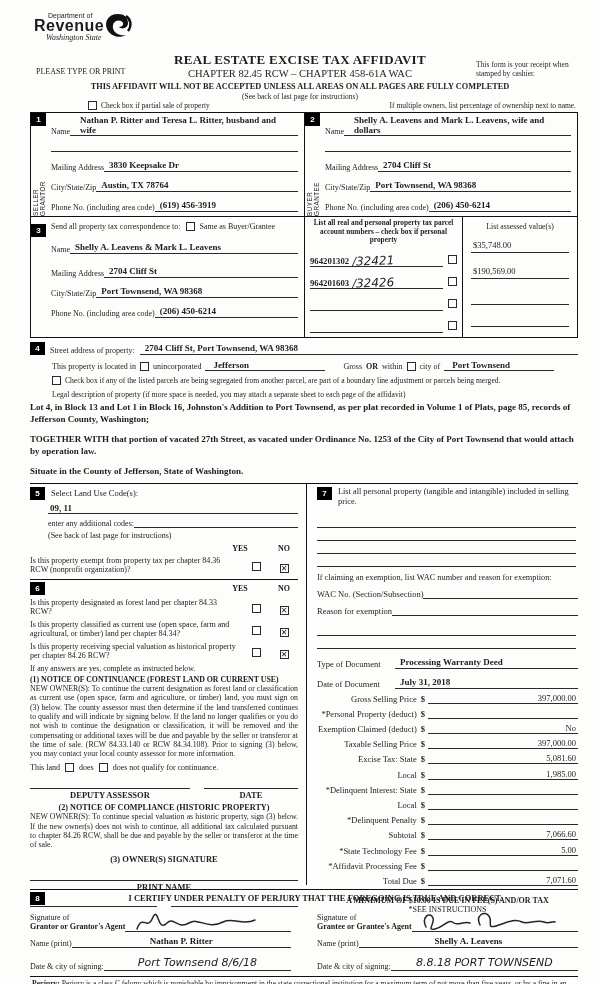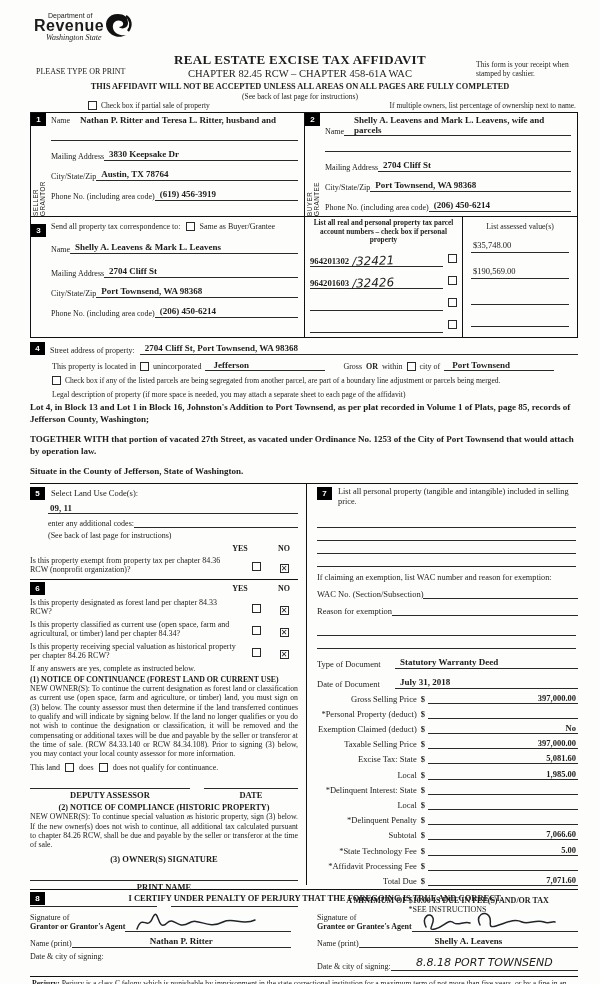--- a/index.html
+++ b/index.html
@@ -46,21 +46,21 @@
   .namefield { display:flex; align-items:flex-end; }
   .nl1 { font-weight:bold; font-size:9px; padding-left:10px; }
   .nl2 { font-weight:bold; font-size:9px; padding-left:10px; border-bottom:1px solid #2a2a2a; }
   .namewrap { flex:1; }
   .frow { display:flex; align-items:flex-end; margin-top:8px; }
   .sec3-row { display:flex; border-top:1px solid #111; }
   .s3left { width:50%; padding:3px 6px 5px 0; display:flex; }
   .s3fields { flex:1; padding-left:4px; }
   .parcels { width:158px; border-left:1px solid #111; padding:2px 5px 4px 5px; }
   .phead { font-size:7.3px; text-align:center; line-height:8.5px; font-weight:bold; }
-  .prow { display:flex; align-items:flex-start; margin-top:9px; }
+  .prow { display:flex; align-items:center; margin-top:9px; }
   .pline { flex:1; border-bottom:1px solid #2a2a2a; display:flex; align-items:flex-end; min-height:13px; }
   .pnum { font-weight:bold; font-size:8.7px; }
   .phand { font-family:"DejaVu Sans",sans-serif; font-style:italic; font-size:12px; margin-left:3px; transform:rotate(-2deg); line-height:10px; }
   .prow .cb { margin-left:5px; margin-bottom:1px; }
   .assessed { flex:1; border-left:1px solid #111; padding:2px 8px 4px 8px; }
   .ahead { font-size:7.8px; text-align:center; padding-top:3px; }
   .arow { border-bottom:1px solid #2a2a2a; font-size:8.5px; min-height:13px; margin-top:9px; padding:0 2px; }
 
   
   .sec4 { margin:4px 22px 0 30px; }
@@ -98,21 +98,21 @@
   .s7head { display:flex; gap:6px; }
   .s7head .lbl { white-space:normal; font-size:8.3px; line-height:10px; }
   .blankline { border-bottom:1px solid #2a2a2a; height:13px; margin-right:2px; }
   .exemption { font-size:8.3px; margin-top:6px; }
   .exrow { display:flex; align-items:flex-end; margin-top:6px; }
   .docrow { display:flex; align-items:flex-end; margin-top:8px; }
   .docrow .lbl { font-size:8.5px; width:78px; }
   .mrow { display:flex; align-items:flex-end; margin-top:4.2px; }
   .mlabel { flex:1; text-align:right; font-size:8.5px; white-space:nowrap; }
   .dollar { font-size:8.5px; font-weight:bold; margin:0 3px 0 4px; }
-  .mval { width:150px; border-bottom:1px solid #2a2a2a; text-align:right; font-weight:bold; font-size:8.5px; min-height:11px; padding-right:2px; }
+  .mval { width:150px; border-bottom:1px solid #2a2a2a; text-align:right; font-weight:normal; font-size:8.5px; min-height:11px; padding-right:2px; }
   .minnote { text-align:center; font-size:8px; font-weight:bold; margin-top:10px; }
 
   
   .sec8 { margin:4px 22px 0 30px; border-top:1.5px solid #111; }
   .certify { display:flex; align-items:center; gap:8px; padding-top:2px; }
   .certify .t { flex:1; text-align:center; font-size:8.5px; font-weight:bold; }
   .sigzone { display:flex; gap:26px; margin-top:3px; }
   .sigcol { flex:1; }
   .sigrow { display:flex; align-items:flex-end; }
   .siglbl { font-size:8px; line-height:9.5px; white-space:nowrap; }
@@ -168,20 +168,21 @@
           <div class="vstrip">
             <span class="vword">SELLER</span>
             <span class="vword">GRANTOR</span>
           </div>
         </div>
         <div class="fields">
           <div class="namefield">
             <span class="lbl">Name</span>
             <div class="namewrap">
               <div class="nl1">Nathan P. Ritter and Teresa L. Ritter, husband and</div>
+              <div class="nl2">wife</div>
             </div>
           </div>
           <div class="uline" style="margin-top:7px;"></div>
           <div class="frow">
             <span class="lbl">Mailing Address</span>
             <span class="fill">3830 Keepsake Dr</span>
           </div>
           <div class="frow">
             <span class="lbl">City/State/Zip</span>
             <span class="fill">Austin, TX 78764</span>
@@ -199,21 +200,21 @@
           <div class="vstrip">
             <span class="vword">BUYER</span>
             <span class="vword">GRANTEE</span>
           </div>
         </div>
         <div class="fields">
           <div class="namefield">
             <span class="lbl">Name</span>
             <div class="namewrap">
               <div class="nl1">Shelly A. Leavens and Mark L. Leavens, wife and</div>
-              <div class="nl2">parcels</div>
+              <div class="nl2">dollars</div>
             </div>
           </div>
           <div class="uline" style="margin-top:7px;"></div>
           <div class="frow">
             <span class="lbl">Mailing Address</span>
             <span class="fill">2704 Cliff St</span>
           </div>
           <div class="frow">
             <span class="lbl">City/State/Zip</span>
             <span class="fill">Port Townsend, WA 98368</span>
@@ -408,21 +409,21 @@
         <span class="fill"></span>
       </div>
       <div class="exrow">
         <span class="lbl" style="font-size:8.5px;">Reason for exemption</span>
         <span class="fill"></span>
       </div>
       <div class="blankline" style="margin-top:7px;"></div>
       <div class="blankline"></div>
       <div class="docrow">
         <span class="lbl">Type of Document</span>
-        <span class="fill">Statutory Warranty Deed</span>
+        <span class="fill">Processing Warranty Deed</span>
       </div>
       <div class="docrow">
         <span class="lbl">Date of Document</span>
         <span class="fill">July 31, 2018</span>
       </div>
 
       <div class="mrow">
           <span class="mlabel">Gross Selling Price</span>
           <span class="dollar">$</span>
           <span class="mval">397,000.00</span>
@@ -511,20 +512,21 @@
               <path d="M6,20 C12,4 16,23 22,8 C28,-3 26,24 36,14 C43,7 46,21 58,14 C68,8 76,21 92,13 C102,8 112,17 124,11" fill="none" stroke="#20242a" stroke-width="1.5" stroke-linecap="round"></path>
             </svg>
           </div>
         </div>
         <div class="n8row">
           <span class="lbl">Name (print)</span>
           <span class="fill">Nathan P. Ritter</span>
         </div>
         <div class="n8row">
           <span class="lbl">Date &amp; city of signing:</span>
+          <span class="handfill"><span class="hand">Port Townsend   8/6/18</span></span>
         </div>
       </div>
 
       <div class="sigcol">
         <div class="sigrow">
           <div class="siglbl">
             <div style="font-weight:normal;">Signature of</div>
             <div class="b">Grantee or Grantee's Agent</div>
           </div>
           <div class="sigline">

